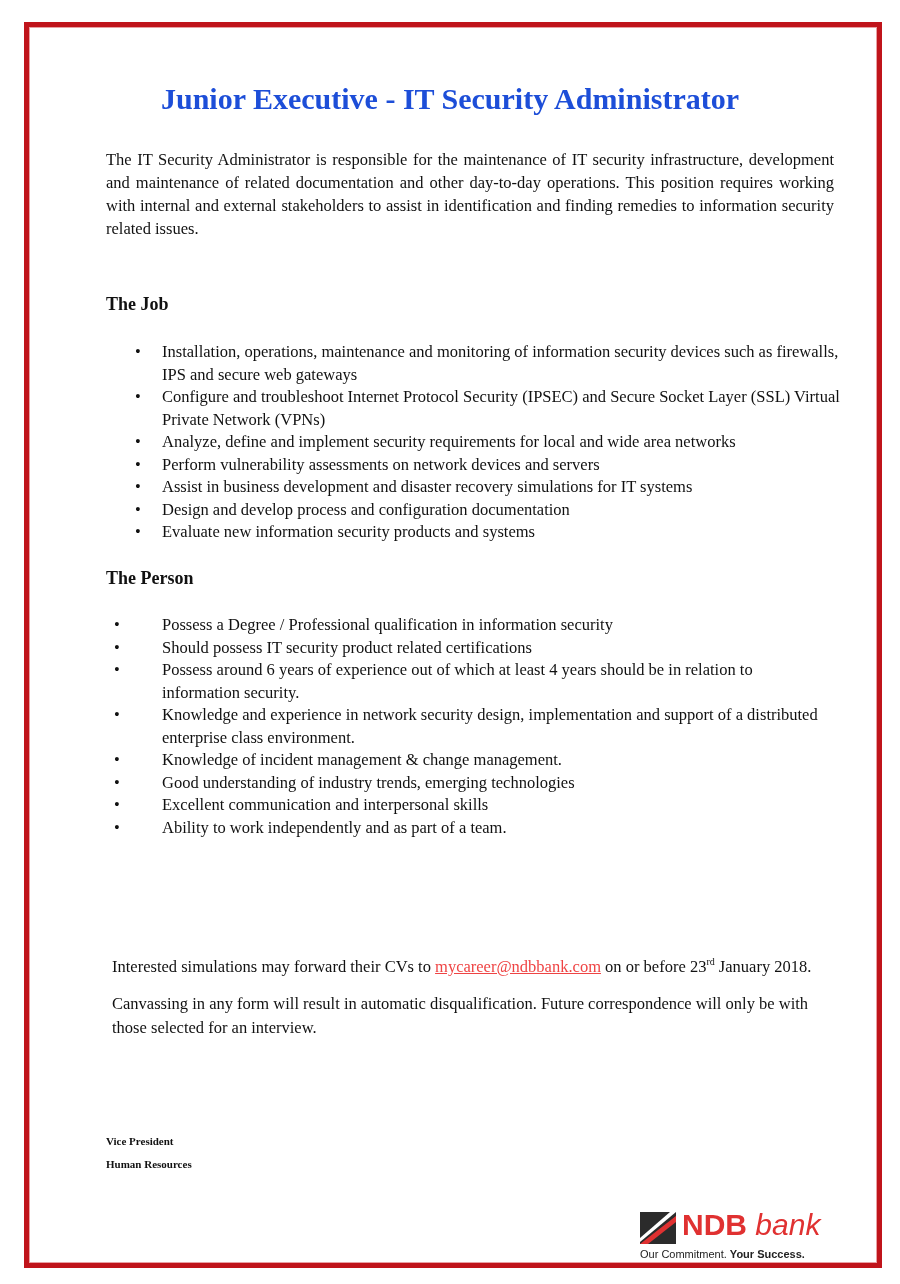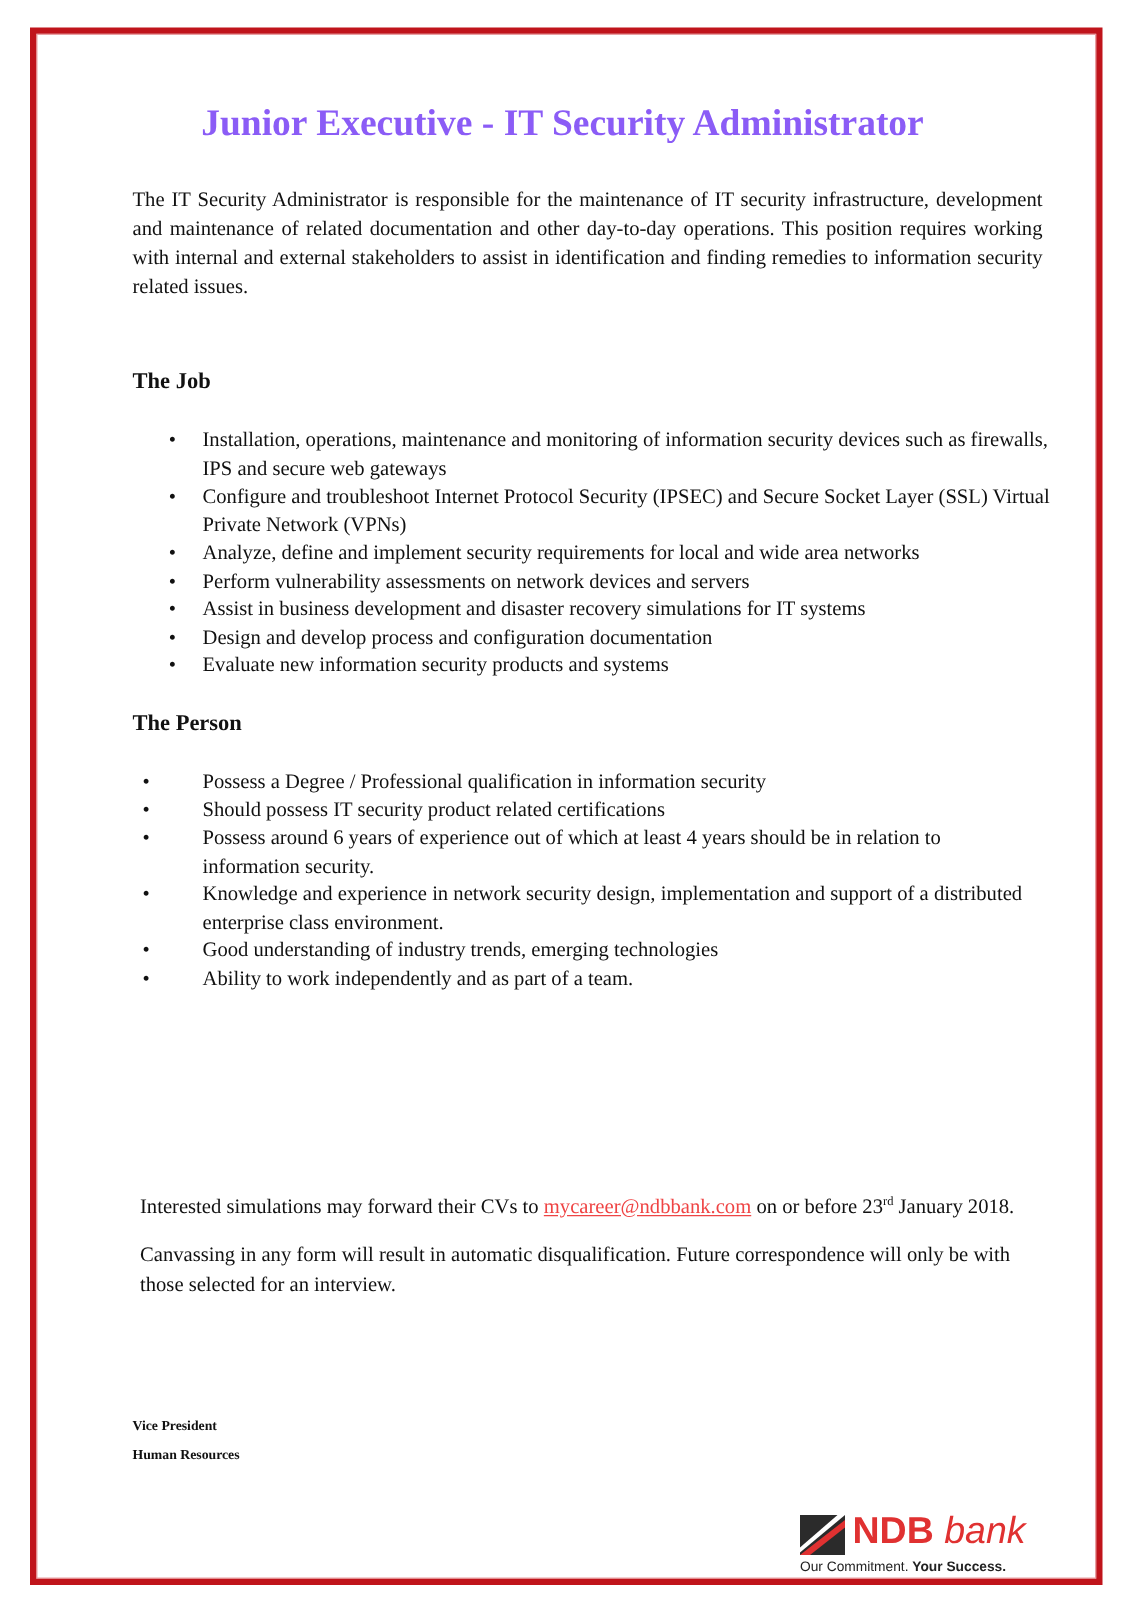--- a/index.html
+++ b/index.html
@@ -1,18 +1,18 @@
 <!DOCTYPE html>
 <html><head>
   <meta charset="utf-8">
   <style>
     html, body { margin: 0; padding: 0; background: #ffffff; }
     body { width: 900px; height: 1284px; position: relative; overflow: hidden; font-family: "Liberation Serif", "DejaVu Serif", serif; color: #111; }
     .frame { position: absolute; left: 24px; top: 22px; width: 858px; height: 1246px; box-sizing: border-box; border: 5px solid #c0141b; box-shadow: inset 0 0 0 1px #e9a0a3; }
-    .title { position: absolute; left: 0; width: 100%; top: 82px; text-align: center; color: #8b5cf6; font-weight: bold; font-size: 30px; }
+    .title { position: absolute; left: 0; width: 100%; top: 82px; text-align: center; color: #1d4ed8; font-weight: bold; font-size: 30px; }
     .para { position: absolute; left: 106px; width: 728px; font-size: 16.5px; line-height: 23px; text-align: justify; }
     .heading { position: absolute; left: 106px; font-weight: bold; font-size: 18px; }
     ul.list { position: absolute; margin: 0; padding: 0; list-style: none; font-size: 16.5px; line-height: 22.5px; }
     ul.list li { position: relative; }
     ul.job { left: 162px; top: 341px; width: 680px; }
     ul.job li::before { content: "\2022"; position: absolute; left: -27px; }
     ul.person { left: 162px; top: 614px; width: 672px; }
     ul.person li::before { content: "\2022"; position: absolute; left: -48px; }
     .email { color: #ef4444; text-decoration: underline; }
     sup { font-size: 10px; }
@@ -45,21 +45,23 @@
   <li>Evaluate new information security products and systems</li>
 </ul>
 
 <div class="heading" style="top:568px;">The Person</div>
 
 <ul class="list person">
   <li>Possess a Degree / Professional qualification in information security</li>
   <li>Should possess IT security product related certifications</li>
   <li>Possess around 6 years of experience out of which at least 4 years should be in relation to information security.</li>
   <li>Knowledge and experience in network security design, implementation and support of a distributed enterprise class environment.</li>
+  <li>Knowledge of incident management &amp; change management.</li>
   <li>Good understanding of industry trends, emerging technologies</li>
+  <li>Excellent communication and interpersonal skills</li>
   <li>Ability to work independently and as part of a team.</li>
 </ul>
 
 <p class="para" style="top:950px; left:112px; width:722px; margin:0;"><span>Interested simulations may forward their CVs to </span><a class="email">mycareer@ndbbank.com</a><span> on or before </span><span>23</span><sup>rd</sup><span> January 2018.</span></p>
 
 <p class="para" style="top:992px; left:112px; width:722px; text-align:left; line-height:24px; margin:0;">Canvassing in any form will result in automatic disqualification. Future correspondence will only be with those selected for an interview.</p>
 
 <div class="signature">
   <div>Vice President</div>
   <div>Human Resources</div>

